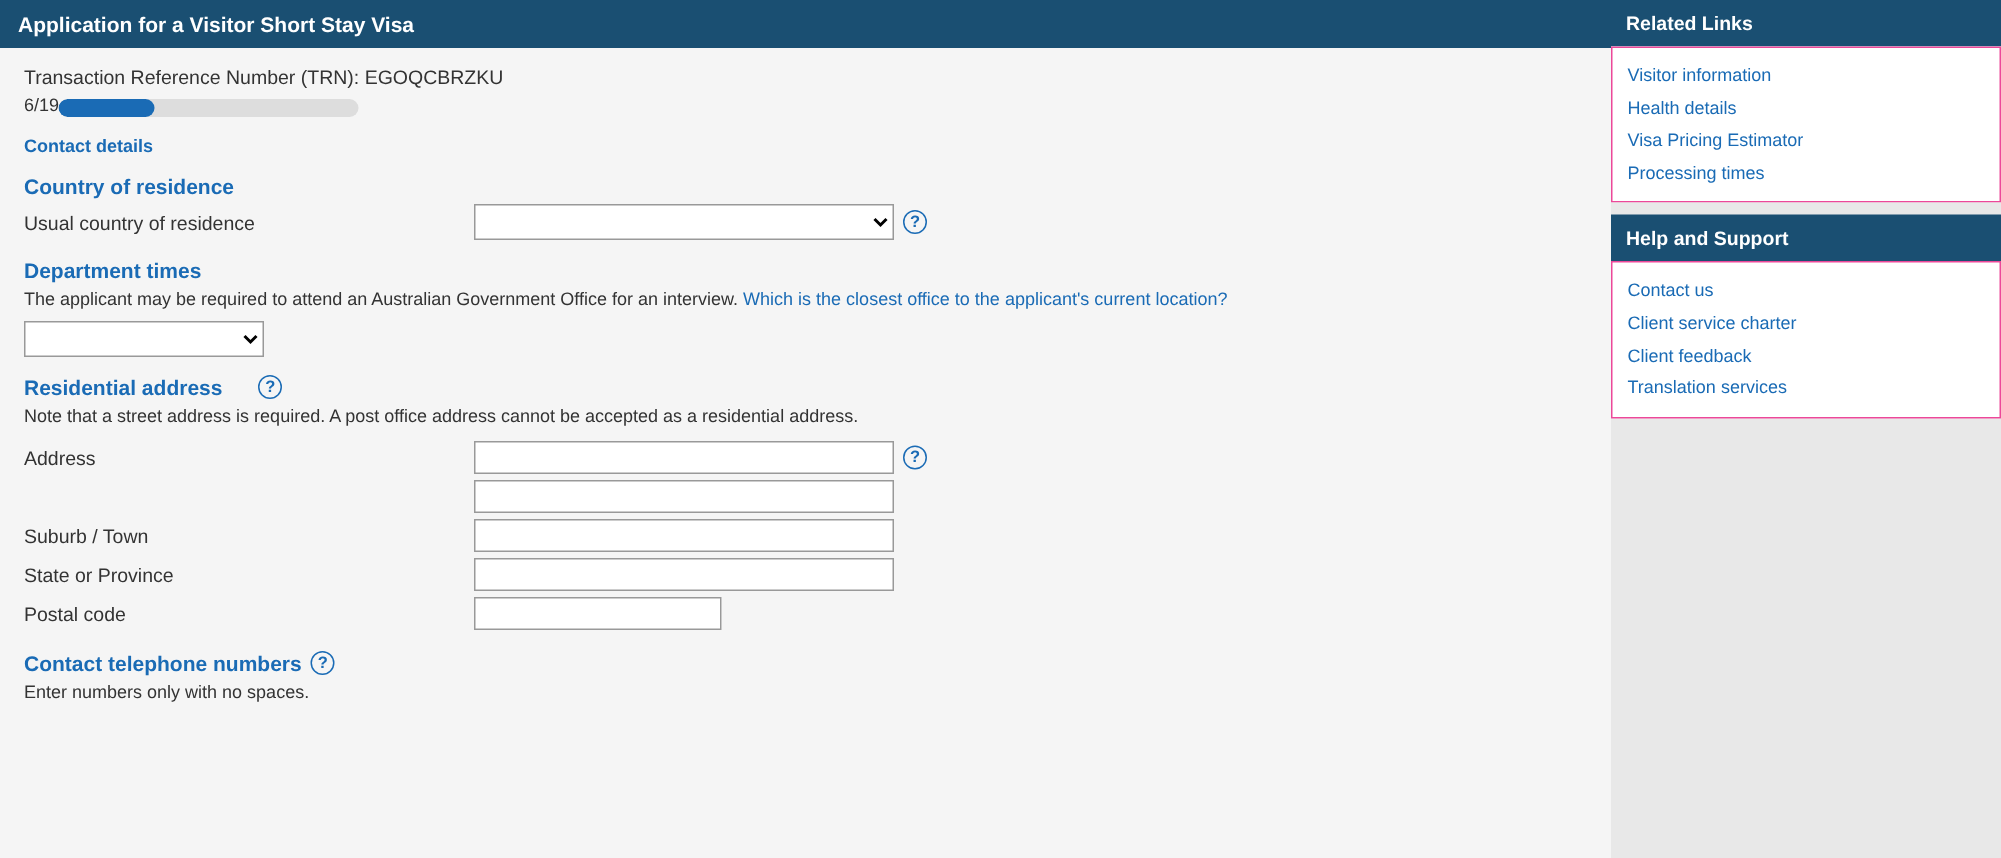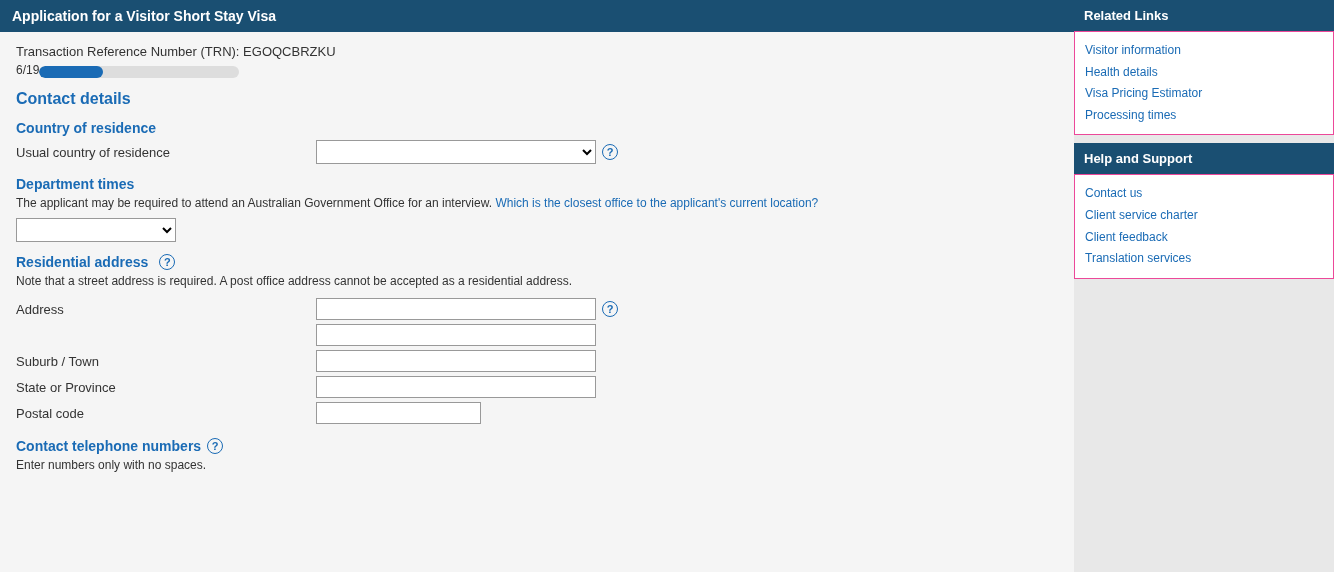--- a/index.html
+++ b/index.html
@@ -20,21 +20,21 @@
 
     .content-body { padding: 12px 16px; flex: 1; }
 
     .trn-line { font-size: 13px; color: #333; margin-bottom: 4px; }
 
     .progress-container { display: flex; align-items: center; margin-bottom: 10px; }
     .progress-label { font-size: 12px; color: #333; margin-bottom: 3px; }
     .progress-bar-outer { width: 200px; height: 12px; background: #ddd; border-radius: 6px; overflow: hidden; }
     .progress-bar-inner { height: 100%; background: #1a6bb5; border-radius: 6px; width: 31.6%; }
 
-    .section-title { color: #1a6bb5; font-size: 16px; font-weight: bold; margin: 10px 0 8px 0; }
+    .section-title { color: #1a6bb5; font-size: 12px; font-weight: bold; margin: 10px 0 8px 0; }
     .sub-section-title { color: #1a6bb5; font-size: 14px; font-weight: bold; margin: 12px 0 4px 0; }
 
     .form-row { display: flex; align-items: center; margin-bottom: 6px; }
     .form-label { width: 300px; font-size: 13px; color: #333; }
     .form-input-wrap { display: flex; align-items: center; gap: 6px; }
 
     select.form-select { width: 280px; height: 24px; border: 1px solid #999; background: white; font-size: 12px; padding: 2px; }
     select.form-select-sm { width: 160px; height: 24px; border: 1px solid #999; background: white; font-size: 12px; padding: 2px; }
     input.form-text-sm { width: 165px; height: 22px; border: 1px solid #999; background: white; font-size: 12px; padding: 2px 4px; }
     input.form-text-addr { width: 280px; height: 22px; border: 1px solid #999; background: white; font-size: 12px; padding: 2px 4px; }
@@ -107,21 +107,21 @@
       </div>
 
       <div class="form-row">
         <div class="form-input-wrap">
           <select class="form-select-sm">
             <option value=""></option>
           </select>
         </div>
       </div>
 
-      <div style="display:flex; align-items:center; gap:11px; margin: 12px 0 4px 0;">
+      <div style="display:flex; align-items:center; gap:24px; margin: 12px 0 4px 0;">
         <span class="sub-section-title" style="margin:0;">Residential address</span>
         <span class="help-icon">?</span>
       </div>
       <div class="note-text">Note that a street address is required. A post office address cannot be accepted as a residential address.</div>
 
 
       <div class="form-row address-row">
         <div class="form-label">Address</div>
         <div class="form-input-wrap">
           <input type="text" class="form-text-addr" style="">

